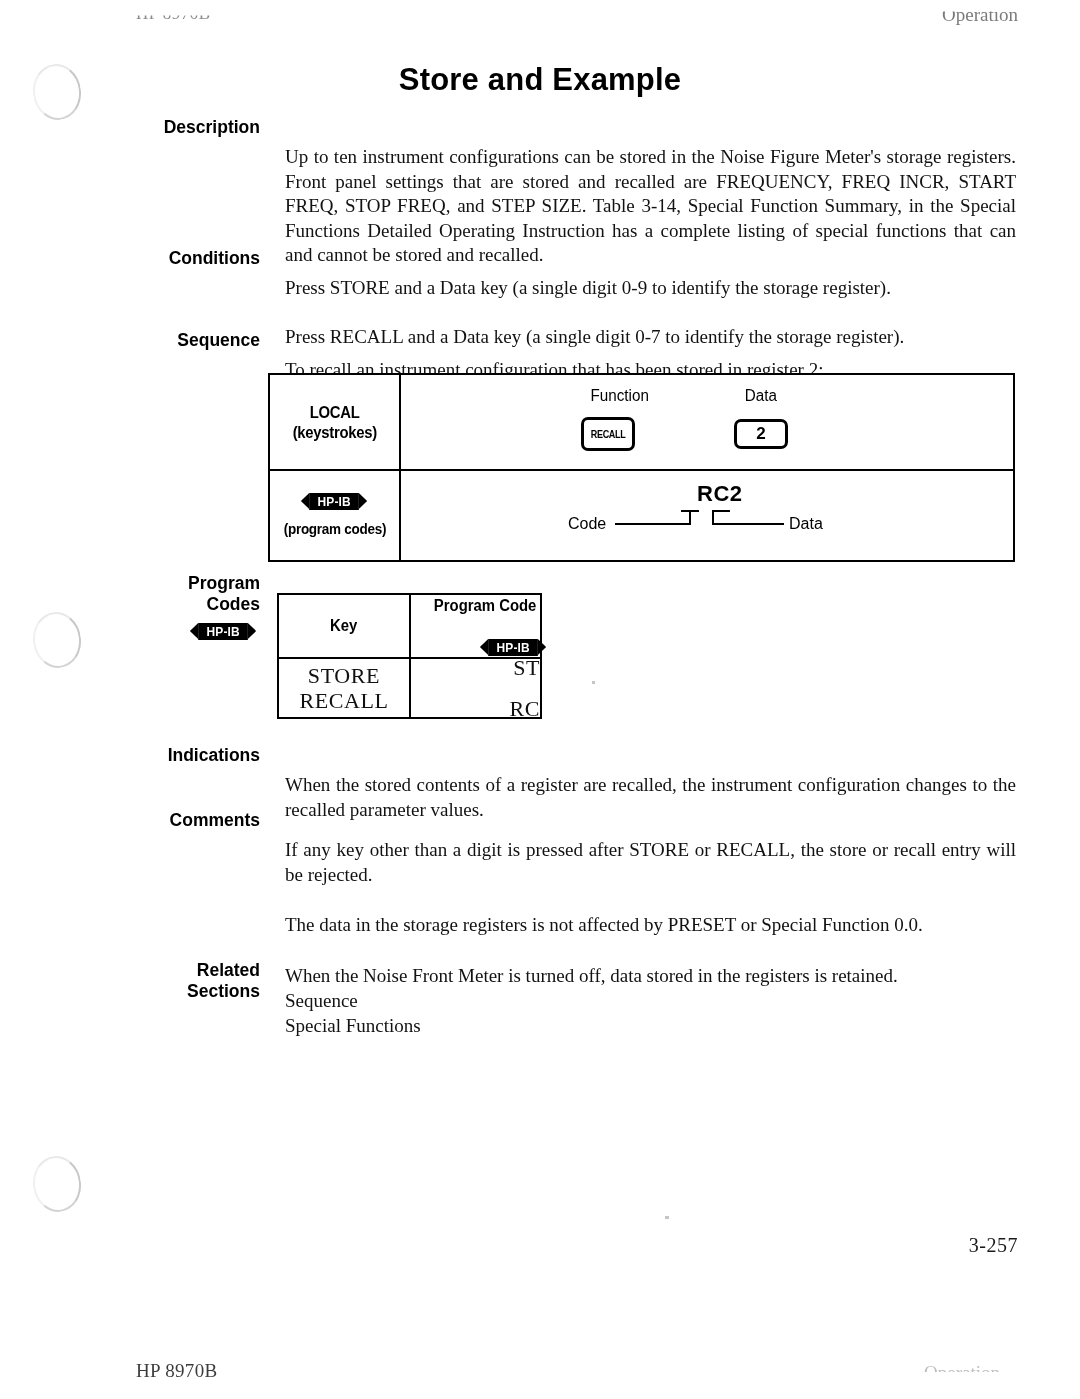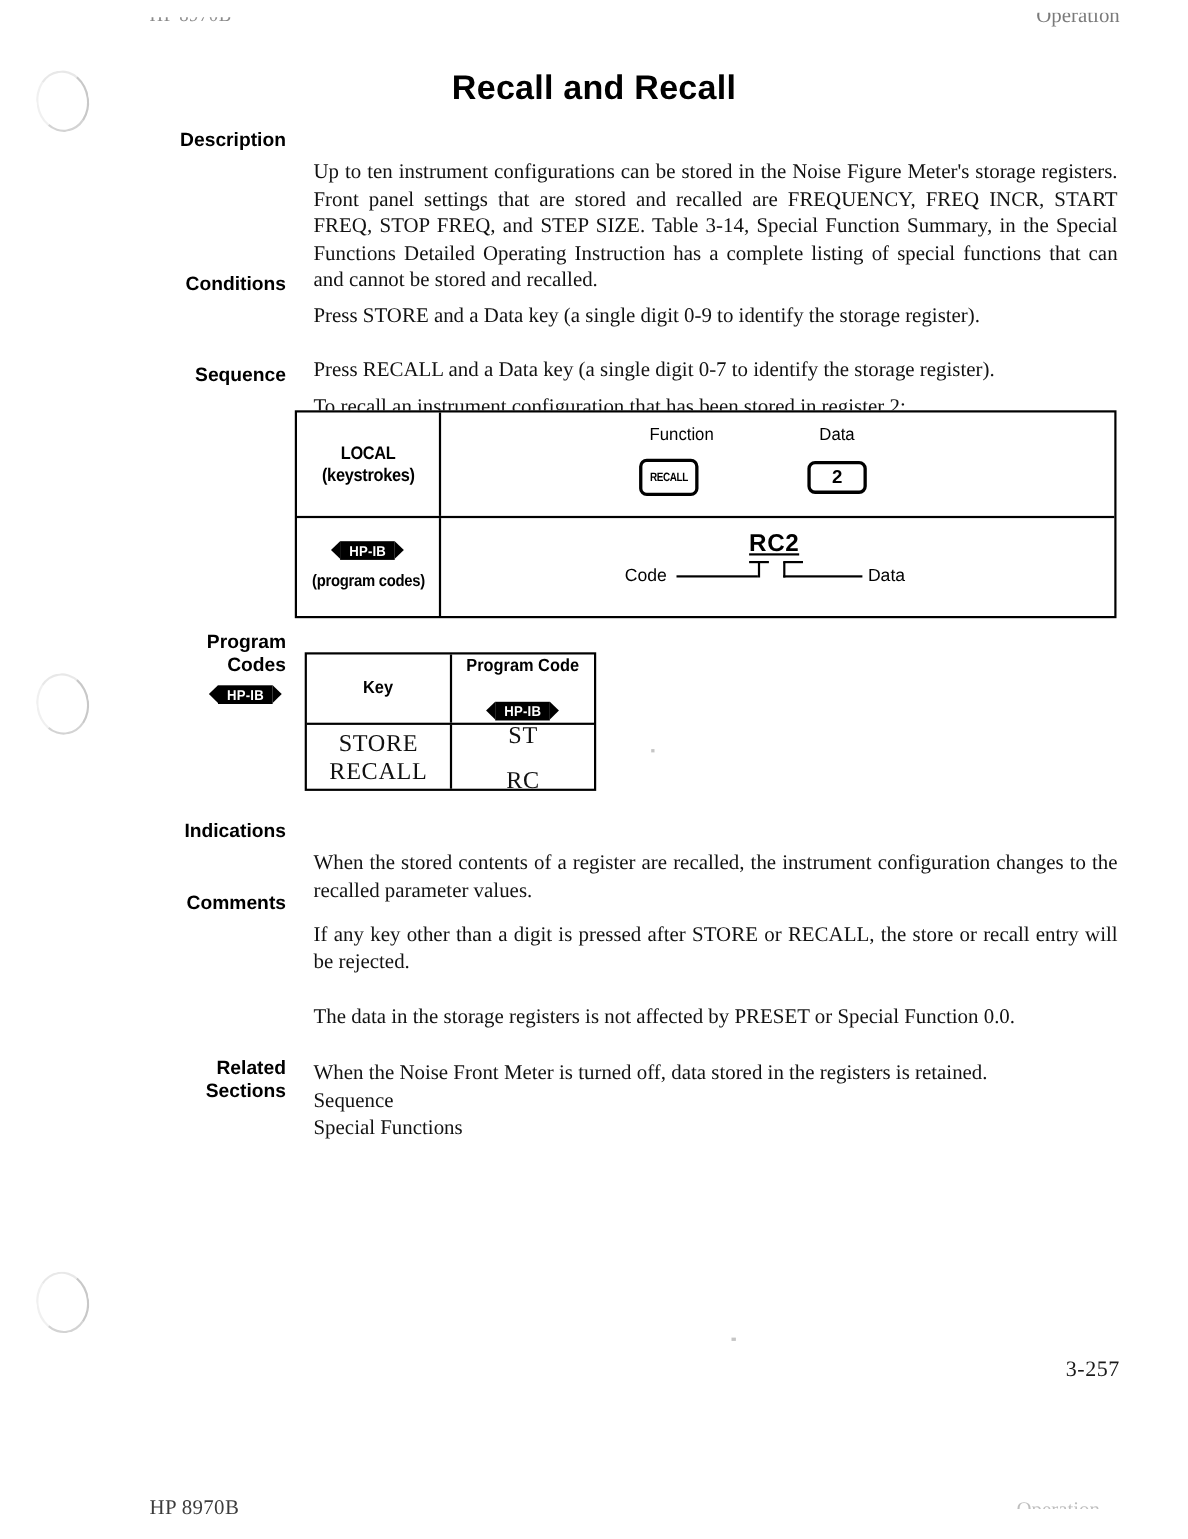--- a/index.html
+++ b/index.html
@@ -283,21 +283,21 @@
     flex-direction: column;
     align-items: center;
     justify-content: center;
   }
   .pc-cell-r {
     position: absolute;
     left: 132px; top: 0;
     right: 0; height: 100%;
     display: flex;
     flex-direction: column;
-    align-items: center;
+    align-items: flex-end;
     justify-content: center;
     gap: 16px;
   }
   .pc-h {
     font-family: "Liberation Sans", sans-serif;
     font-weight: bold;
     font-size: 16px;
     transform: scaleX(0.93);
     color: #000;
     text-align: center;
@@ -352,21 +352,21 @@
 
 <div class="page">
 
   <div class="punch" style="left:33px; top:64px;"></div>
   <div class="punch" style="left:33px; top:612px;"></div>
   <div class="punch" style="left:33px; top:1156px;"></div>
 
   <div class="runhead runhead-left">HP 8970B</div>
   <div class="runhead runhead-right">Operation</div>
 
-  <div class="doc-title">Recall and Recall</div>
+  <div class="doc-title">Store and Example</div>
 
   <div class="section" style="top:117px;">
     <div class="sec-label">Description</div>
     <div class="sec-body">
       <p>Up to ten instrument configurations can be stored in the Noise Figure Meter's storage registers. Front panel settings that are stored and recalled are FREQUENCY, FREQ INCR, START FREQ, STOP FREQ, and STEP SIZE. Table 3-14, Special Function Summary, in the Special Functions Detailed Operating Instruction has a complete listing of special functions that can and cannot be stored and recalled.</p>
     </div>
   </div>
 
   <div class="section" style="top:248px;">
     <div class="sec-label">Conditions</div>
@@ -406,21 +406,21 @@
 
     <div class="keybox-row bottom">
       <div class="keybox-col-left">
         <div class="hpib-wrap" style="margin-bottom:9px;">
           <span class="hpib">HP-IB</span>
         </div>
         <div class="cond sm">(program codes)</div>
       </div>
       <div class="keybox-col-right">
 
-        <div class="rc-code" style="left:280px; top:10px;text-decoration:underline;">RC2</div>
+        <div class="rc-code" style="left:296px; top:10px;">RC2</div>
 
         <div class="leader-lbl" style="left:167px; top:44px;">Code</div>
         <div class="lead-h" style="left:214px; top:52px; width:74px;"></div>
         <div class="lead-v" style="left:288px; top:40px; height:14px;"></div>
         <div class="lead-tick" style="left:280px; top:39px; width:18px;"></div>
 
         <div class="lead-tick" style="left:311px; top:39px; width:18px;"></div>
         <div class="lead-v" style="left:311px; top:40px; height:14px;"></div>
         <div class="lead-h" style="left:311px; top:52px; width:72px;"></div>
         <div class="leader-lbl" style="left:388px; top:44px;">Data</div>

